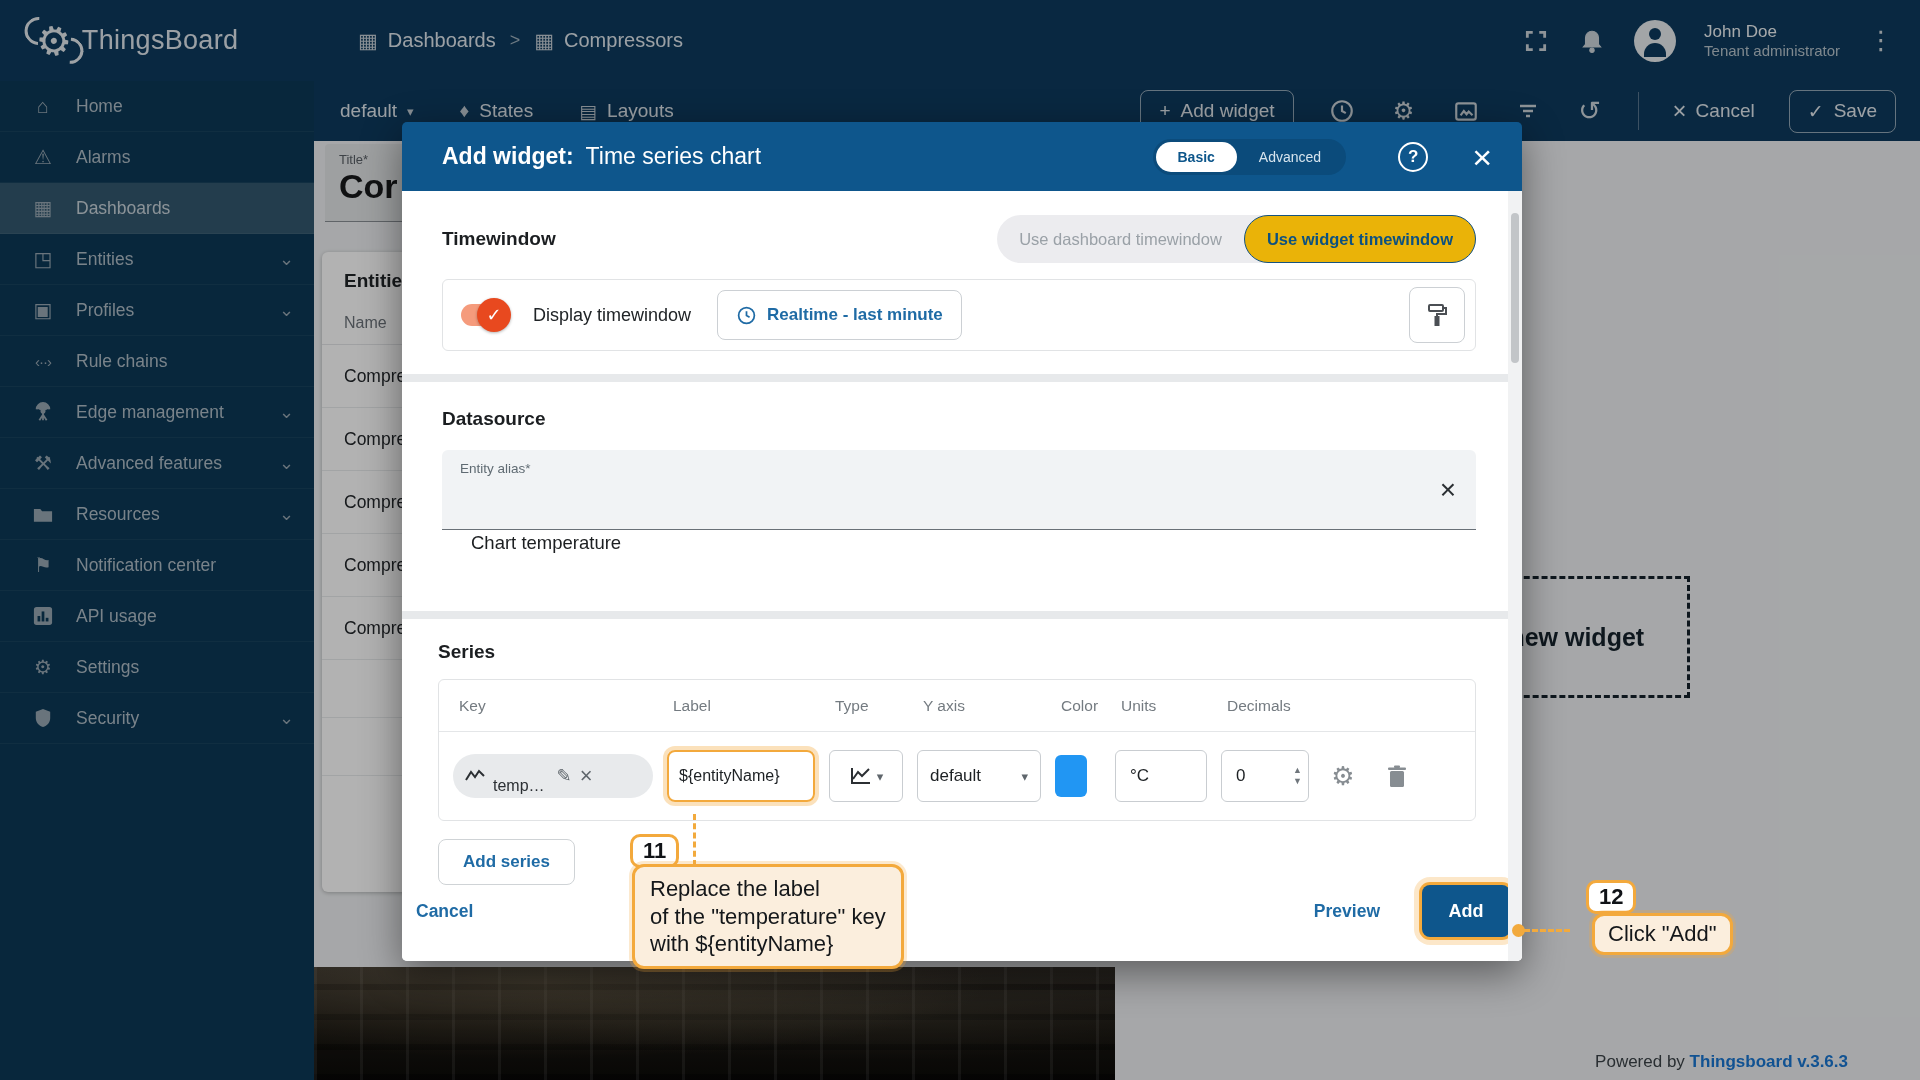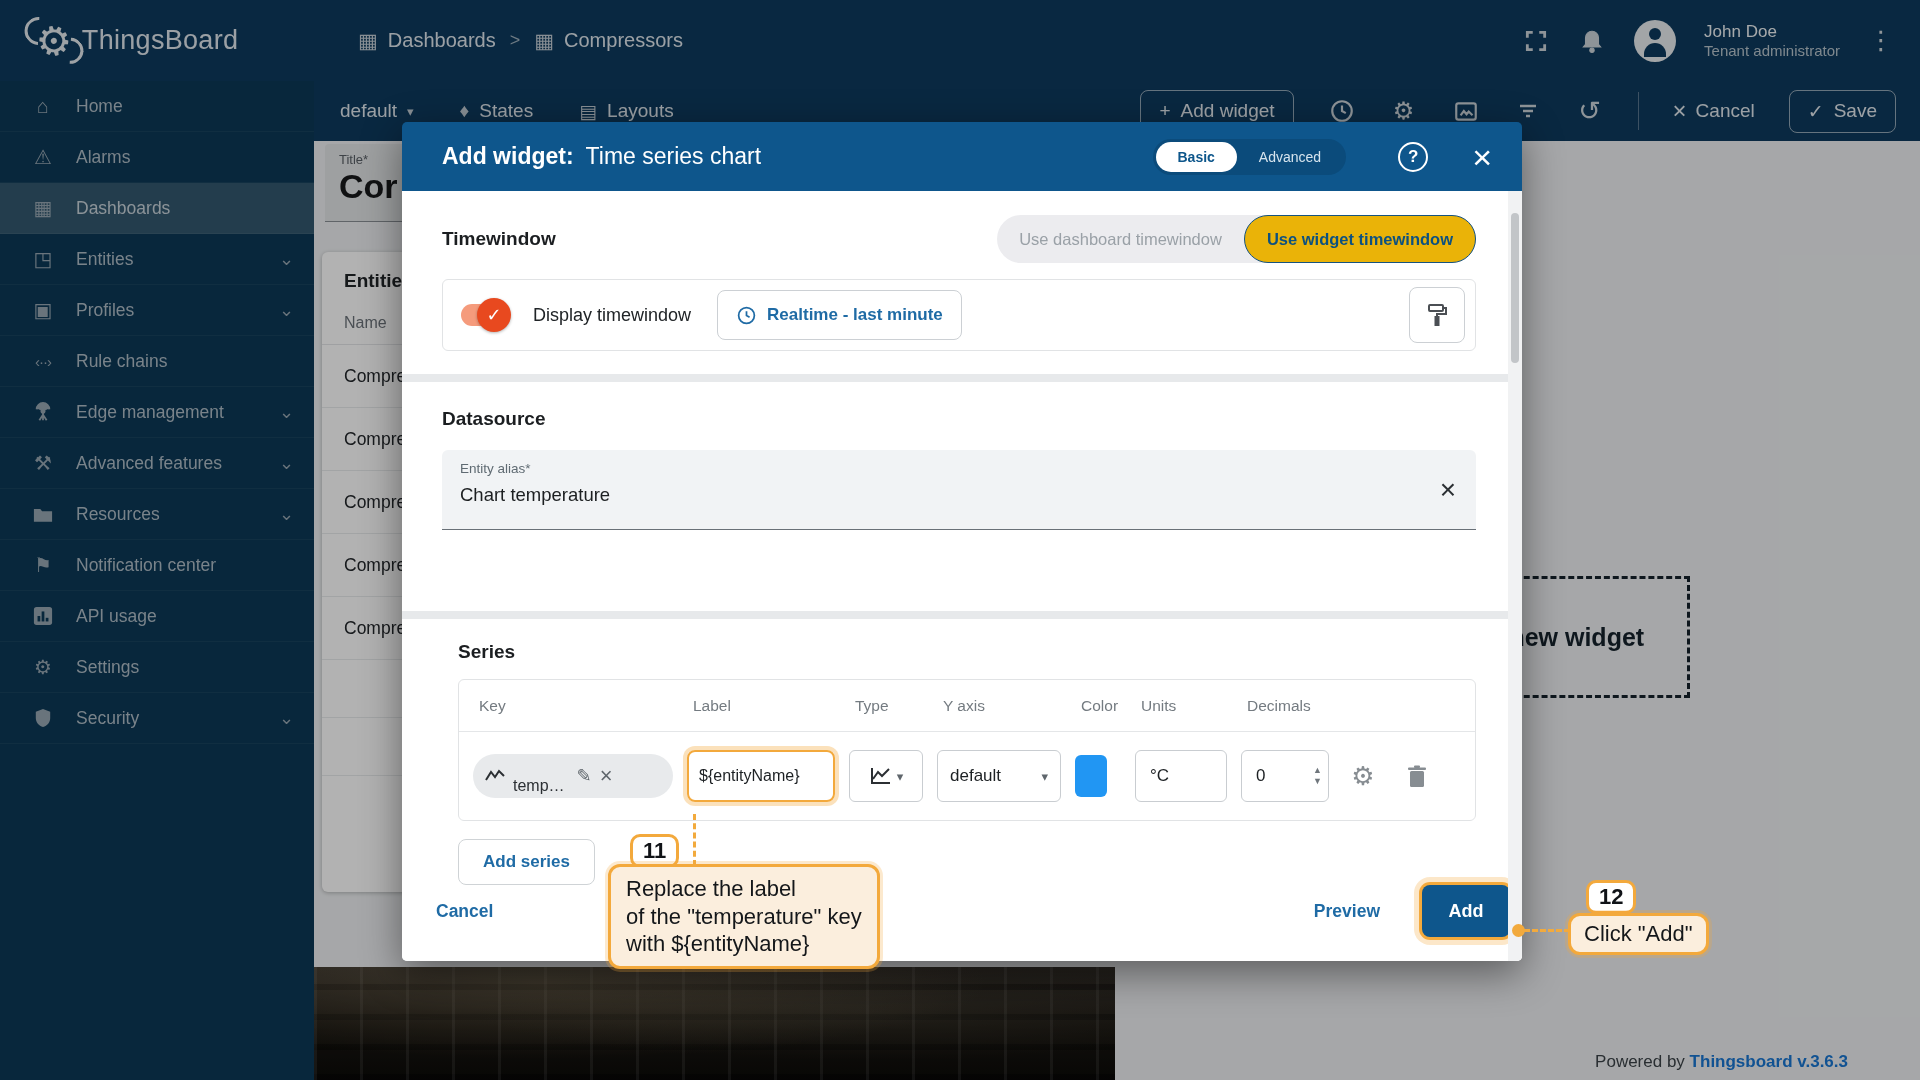--- a/index.html
+++ b/index.html
@@ -90,41 +90,41 @@
   .mode-opt { padding:7px 22px; font-size:14px; color:#d6e4ee; border-radius:999px; cursor:pointer; }
   .mode-opt.sel { background:#fff; color:#0d568b; font-weight:700; }
   .help-circ { width:30px; height:30px; border:2.5px solid #fff; border-radius:50%; display:flex; align-items:center; justify-content:center;
     font-size:17px; font-weight:700; margin-left:52px; cursor:pointer; }
   .m-close { font-size:34px; margin-left:44px; cursor:pointer; line-height:1; }
 
   .m-body { flex:1; background:#e7e9eb; display:flex; flex-direction:column; gap:8px; position:relative; overflow:hidden; }
   .msec { background:#fff; }
   .sec-tw { height:183px; padding:24px 46px 0 40px; }
   .sec-ds { height:230px; padding:26px 46px 0 40px; }
-  .sec-sr { flex:1; padding:22px 46px 10px 56px; display:flex; flex-direction:column; }
+  .sec-sr { flex:1; padding:22px 46px 10px 36px; display:flex; flex-direction:column; }
   .sec-head-row { display:flex; align-items:center; justify-content:space-between; }
   .sec-h { font-size:19px; font-weight:700; color:#1b1e21; }
   .seg { background:#ececef; border-radius:999px; display:flex; align-items:center; height:48px; }
   .seg-opt { padding:0 22px; font-size:16.5px; color:#9aa1a7; display:flex; align-items:center; height:48px; border-radius:999px; cursor:pointer; white-space:nowrap; }
   .seg-opt.sel { background:#eab308; border:1.5px solid #16537f; color:#0d5180; font-weight:700; }
 
   .tw-card { margin-top:16px; height:72px; border:1px solid #e1e3e5; border-radius:6px; display:flex; align-items:center; padding:0 10px 0 18px; }
   .toggle { width:46px; height:22px; background:#f59b7c; border-radius:11px; position:relative; margin-right:26px; cursor:pointer; flex:none; }
   .toggle .knob { position:absolute; right:-4px; top:-6px; width:34px; height:34px; border-radius:50%; background:#e8491f;
     display:flex; align-items:center; justify-content:center; color:#fff; font-size:18px; box-shadow:0 1px 3px rgba(0,0,0,.3); }
   .tw-label { font-size:18px; color:#202427; }
   .btn-outline { display:flex; align-items:center; gap:10px; border:1px solid #ccd0d4; border-radius:8px; height:50px;
     padding:0 18px; color:#1f6ba5; font-size:17px; font-weight:600; cursor:pointer; margin-left:26px; white-space:nowrap; }
   .roller-btn { margin-left:auto; width:56px; height:56px; border:1px solid #ccd0d4; border-radius:8px;
     display:flex; align-items:center; justify-content:center; cursor:pointer; }
 
   .alias-field { margin-top:20px; height:80px; background:#f1f3f5; border-radius:6px 6px 0 0; border-bottom:1px solid #697077;
-    padding:11px 18px; display:flex; flex-direction:column; position:relative; cursor:text; }
+    padding:11px 18px; display:flex; flex-direction:column; position:relative; cursor:text;gap:48px; }
   .alias-label { font-size:13.5px; color:#5f6a72; }
-  .alias-value { font-size:18.5px; color:#1c1f21; margin-top:8px; }
+  .alias-value { font-size:18.5px; color:#1c1f21; margin-top:8px;margin-left:11px; }
   .alias-clear { position:absolute; right:20px; top:26px; font-size:28px; color:#2b2f33; cursor:pointer; line-height:1; }
 
   .series-card { margin-top:16px; border:1px solid #e1e3e5; border-radius:6px; }
   .s-grid { display:grid; grid-template-columns:200px 148px 74px 124px 46px 92px 88px 40px 40px; column-gap:14px; align-items:center; padding:0 14px; }
   .s-headrow { height:52px; border-bottom:1px solid #e4e6e8; }
   .s-col { font-size:15.5px; color:#747b81; padding-left:6px; white-space:nowrap; }
   .s-datarow { height:88px; }
   .chip { height:44px; background:#e8eaec; border-radius:22px; display:flex; align-items:center; gap:8px; padding:0 12px; cursor:pointer; }
   .chip svg { flex:none; }
   .chip-txt { font-size:16px; color:#2b2f33; max-width:64px; overflow:hidden; white-space:nowrap;margin-top:20px; }
@@ -151,21 +151,21 @@
     display:flex; align-items:center; justify-content:center; cursor:pointer;
     box-shadow:0 0 0 3px #f3a93c, 0 0 0 8px rgba(243,169,60,.28); }
   .m-scrollbar { position:absolute; right:0; top:0; bottom:0; width:14px; background:#f1f2f3; }
   .m-thumb { position:absolute; left:3px; top:22px; width:8px; height:150px; border-radius:4px; background:#c2c5c8; cursor:pointer; }
 
   
   .anno { position:absolute; z-index:60; }
   .badge { background:#fff; border:3px solid #f3a93c; border-radius:10px; padding:1px 10px;
     font-size:22px; font-weight:700; color:#101317; }
   .tip { background:#fbeedd; border:3px solid #f3a93c; border-radius:12px; padding:8px 15px;
-    font-size:22px; color:#14171a; line-height:1.26; box-shadow:0 0 0 3px rgba(243,169,60,.25); white-space:nowrap; }
+    font-size:22px; color:#14171a; line-height:1.26; box-shadow:0 0 0 3px rgba(243,169,60,.25); white-space:nowrap;margin-left:24px; }
   .vdash { border-left:3px dashed #f2aa3d; width:0; }
   .hdash { border-top:3px dashed #f2aa3d; height:0; }
   .dot { width:13px; height:13px; border-radius:50%; background:#f2aa3d; }
 
   .gicon, .sicon, .ticon { user-select:none; }
 </style>
 </head>
 <body>
 
 <div class="app">

